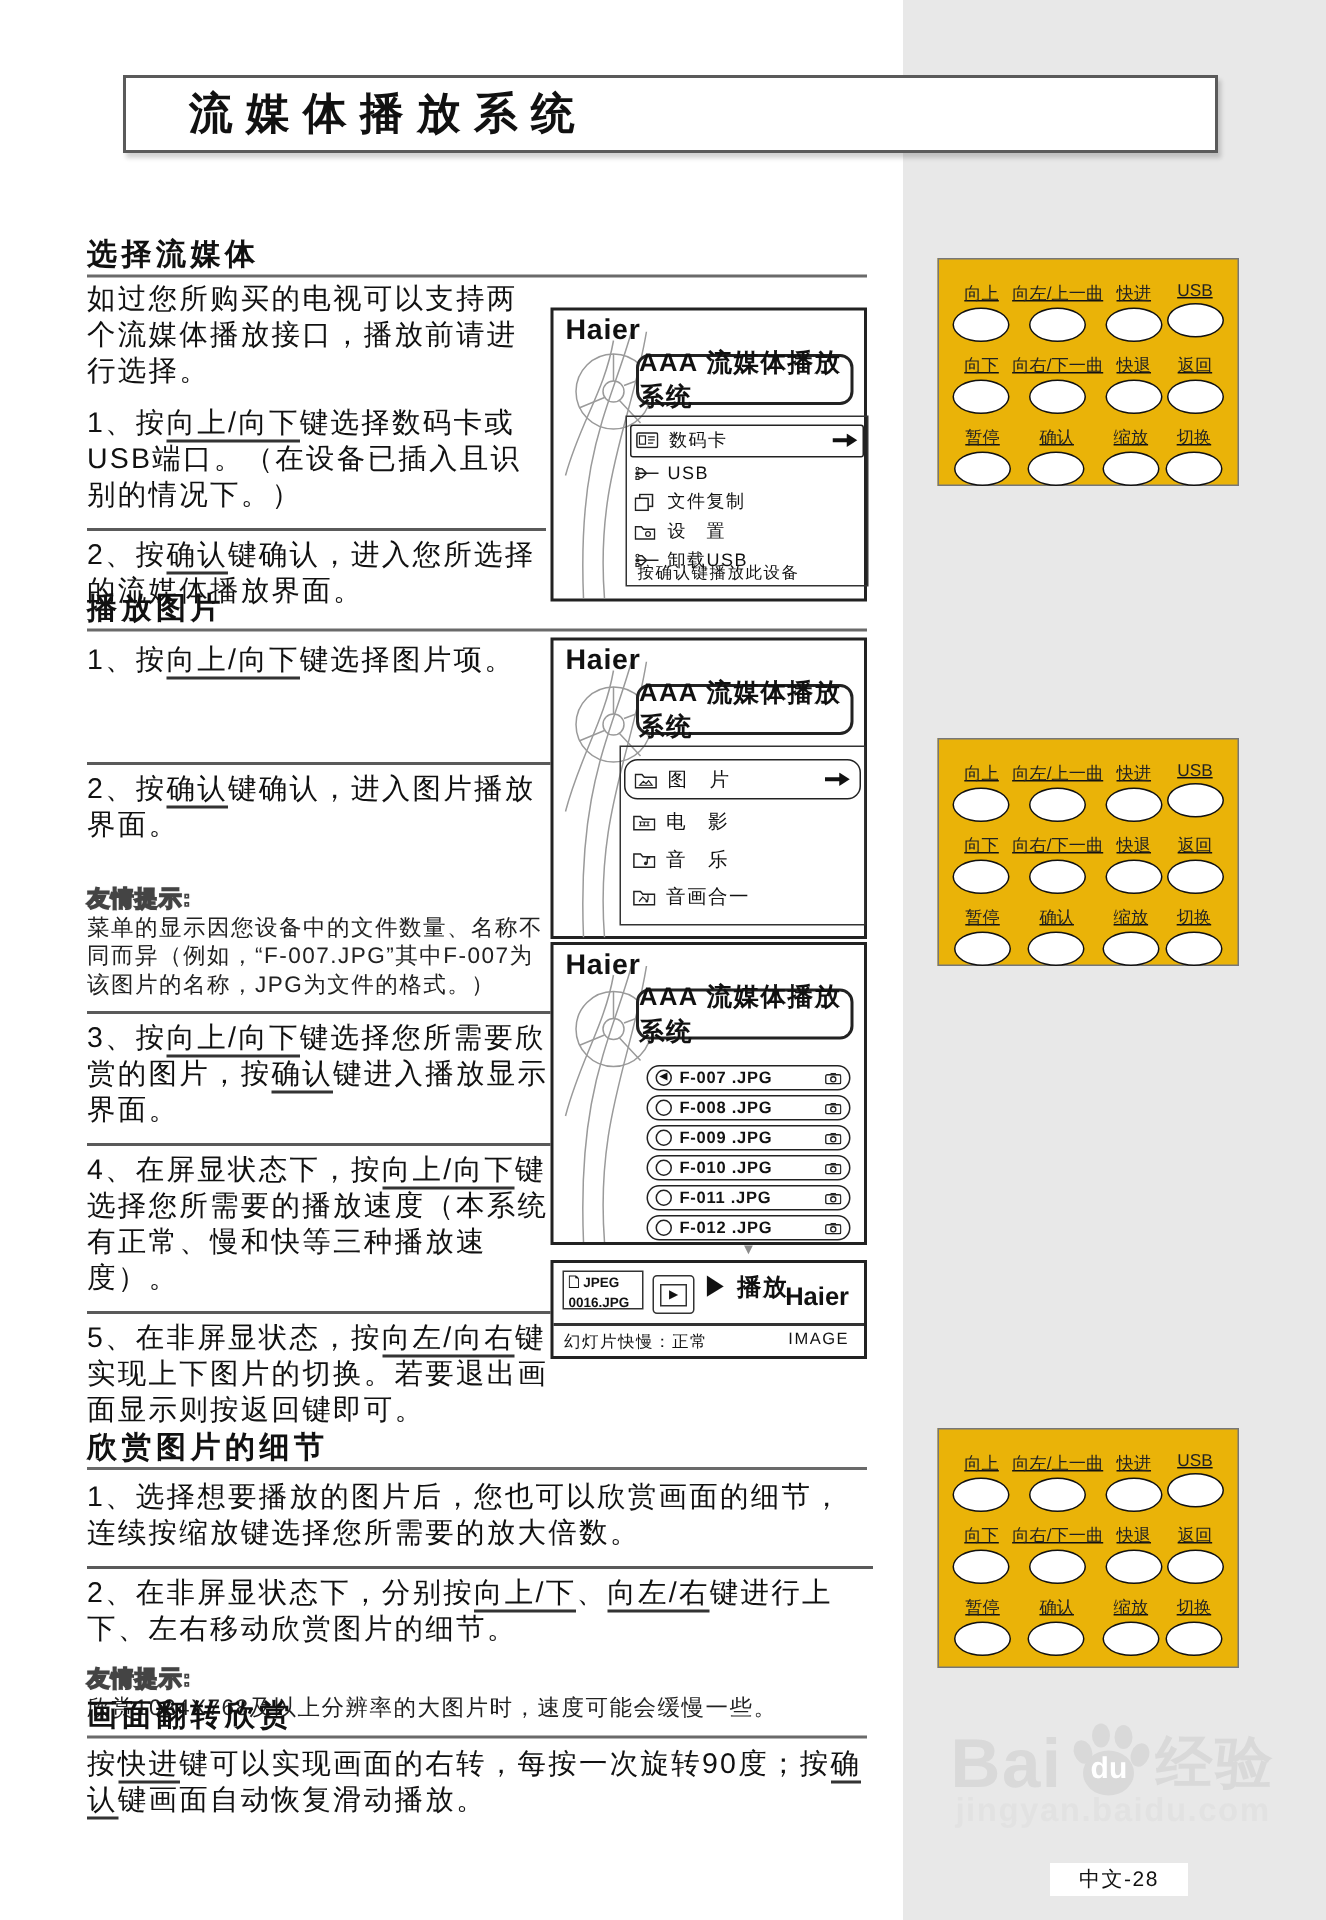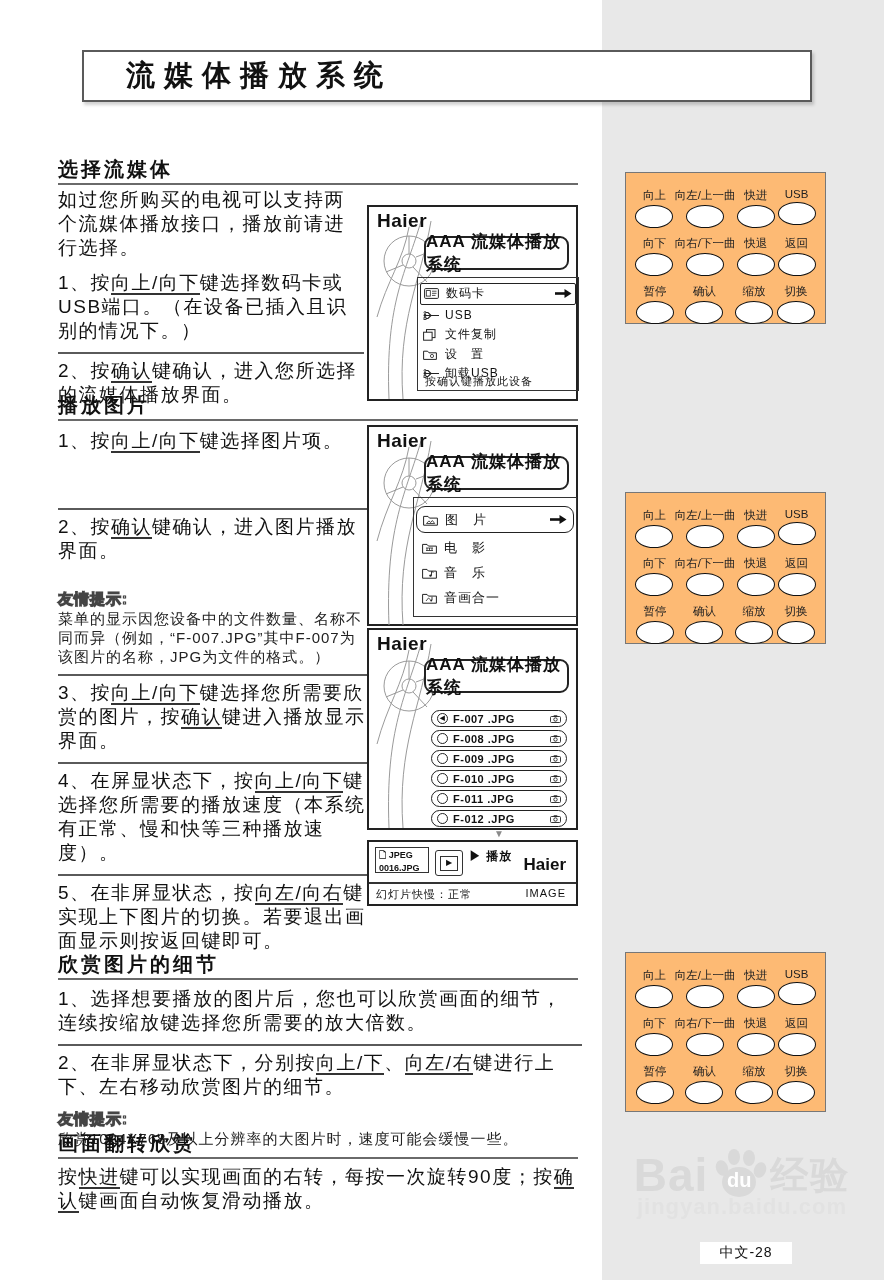--- a/index.html
+++ b/index.html
@@ -54,28 +54,28 @@
   .cam{margin-left:auto;display:flex;}
   .downtri{text-align:center;color:#8a8a8a;font-size:10px;line-height:8px;}
   
   .osd{position:absolute;left:367px;top:840px;width:211px;height:66px;border:2px solid #222;background:#fff;box-sizing:border-box;}
   .osd-info{position:absolute;left:6px;top:5px;width:54px;height:26px;border:1.5px solid #333;
             font-size:9px;font-weight:bold;line-height:13px;padding:1px 3px;box-sizing:border-box;white-space:nowrap;}
   .osd-ff{position:absolute;left:66px;top:8px;width:26px;height:24px;border:1.5px solid #333;border-radius:3px;
           display:flex;align-items:center;justify-content:center;}
   .osd-ff .inner{width:16px;height:13px;border:1.3px solid #333;display:flex;align-items:center;justify-content:center;
           font-size:8px;line-height:1;}
-  .osd-status{position:absolute;left:100px;top:6px;font-size:12px;font-weight:bold;letter-spacing:1px;}
+  .osd-status{position:absolute;left:100px;top:6px;font-size:16px;font-weight:bold;letter-spacing:1px;}
   .osd-brand{position:absolute;right:10px;top:13px;font-size:17px;font-weight:800;}
   .osd-line{position:absolute;left:0;right:0;top:40px;height:1.5px;background:#333;}
   .osd-slide{position:absolute;left:7px;top:45px;font-size:11px;letter-spacing:1px;}
   .osd-mode{position:absolute;right:10px;top:45px;font-size:11px;letter-spacing:1px;}
   
-  .rpanel{position:absolute;left:625px;width:201px;height:152px;background:#fdba74;border:1.5px solid #777;
-          box-sizing:border-box;padding:15px 8px 17px;}
+  .rpanel{position:absolute;left:625px;width:201px;height:152px;background:#eab308;border:1.5px solid #777;
+          box-sizing:border-box;padding:15px 8px 17px;text-decoration:underline;}
   .remote-row{display:grid;grid-template-columns:1fr 1.35fr 1fr 1fr;justify-items:center;margin-bottom:8px;}
   .remote-cell{display:flex;flex-direction:column;align-items:center;}
   .remote-label{font-size:11.5px;margin-bottom:2px;white-space:nowrap;color:#222;}
   .remote-oval{width:36px;height:21px;border:1.8px solid #111;border-radius:50%;background:#fff;}
   
   .wm{position:absolute;left:608px;top:1146px;width:268px;}
   .wm-row{display:flex;align-items:center;justify-content:center;gap:2px;}
   .wm-bai{font-size:46px;font-weight:bold;color:#d9d9d9;letter-spacing:1px;}
   .wm-paw{position:relative;width:58px;height:58px;flex:none;}
   .wm-du{position:absolute;left:50%;top:58%;transform:translate(-50%,-50%);font-size:20px;font-weight:bold;color:#fff;}

